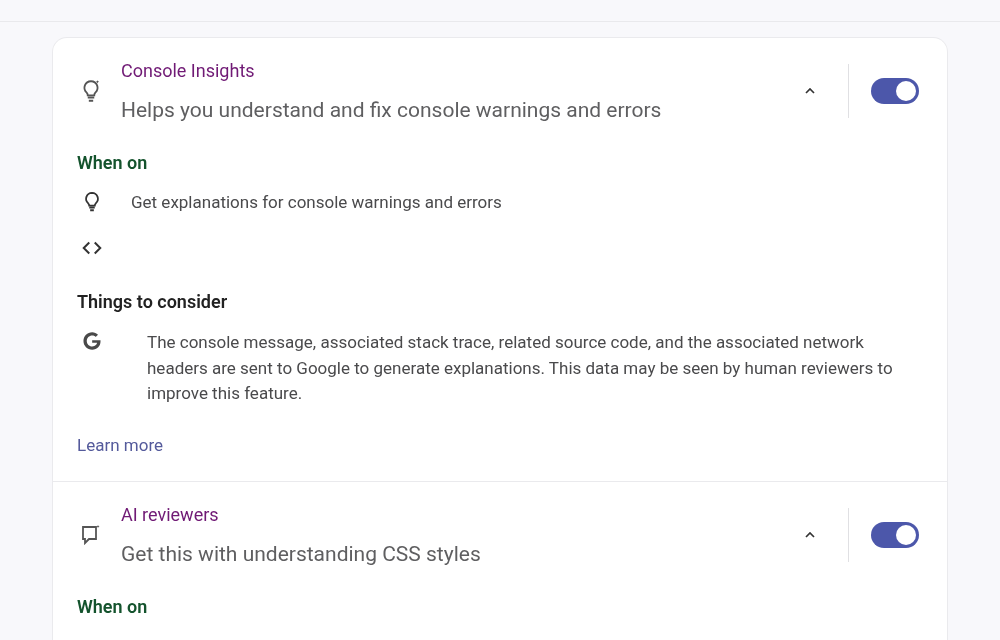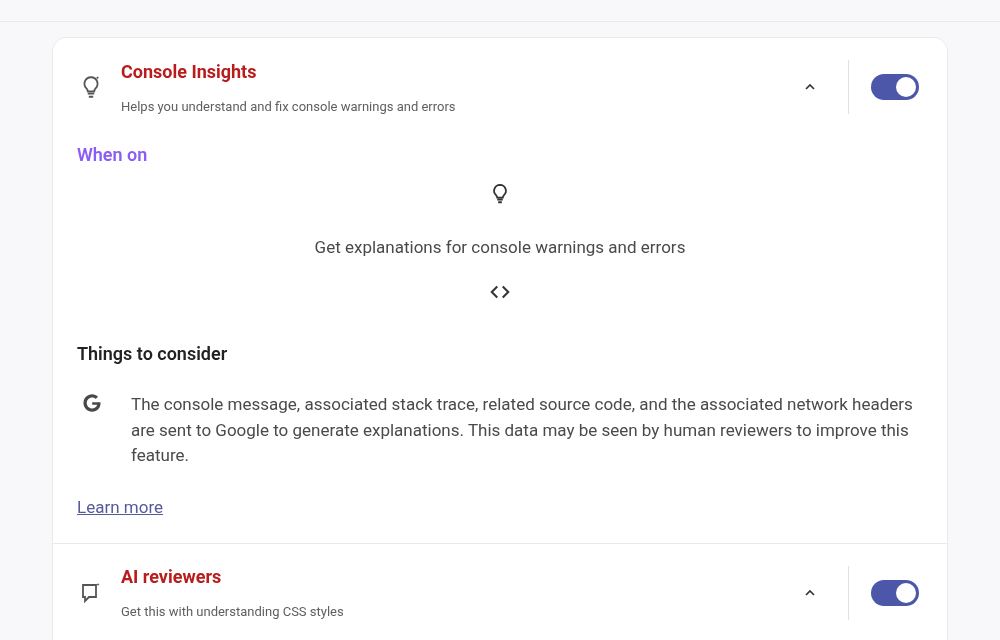--- a/index.html
+++ b/index.html
@@ -36,25 +36,25 @@
       width: 32px;
       color: #555;
       display: flex;
       justify-content: center;
     }
     .header-text {
       flex: 1;
     }
     .header-title {
       font-size: 18px;
-      font-weight: 700;
-      color: #b91c1c;
+      font-weight: 400;
+      color: #701a75;
     }
     .header-subtitle {
-      font-size: 13px;
+      font-size: 21px;
       color: #5f5f61;
       margin-top: 17px;
     }
     .chevron {
       flex: 0 0 36px;
       color: #333;
       display: flex;
       justify-content: center;
     }
     .divider-v {
@@ -81,73 +81,72 @@
       border-radius: 50%;
       top: 3px;
       right: 3px;
     }
     .content {
       padding: 0 24px 26px 24px;
     }
     .sub-heading {
       font-size: 18px;
       font-weight: 600;
-      color: #8b5cf6;
+      color: #14532d;
       margin: 12px 0 18px 0;
     }
     .feature-row {
       display: flex;
       align-items: center;
       gap: 24px;
       margin-bottom: 24px;
-      flex-direction: column;
     }
     .feature-icon {
       flex: 0 0 30px;
       width: 30px;
       display: flex;
       justify-content: center;
       color: #333;
     }
     .feature-text {
       flex: 1;
       font-size: 17px;
       color: #4a4a4c;
     }
     .consider-heading {
       font-size: 18px;
       font-weight: 600;
       color: #222;
       margin-top: 32px;
-      margin-bottom: 28px;
+      margin-bottom: 18px;
     }
     .consider-row {
       display: flex;
       align-items: flex-start;
       gap: 24px;
     }
     .consider-icon {
       flex: 0 0 30px;
       width: 30px;
       display: flex;
       justify-content: center;
       color: #494949;
     }
     .consider-text {
       flex: 1;
       font-size: 17px;
       line-height: 1.5;
       color: #4a4a4c;
+      margin-left: 16px;
     }
     .learn-more {
       display: inline-block;
       margin-top: 28px;
       color: #545a9b;
       font-size: 17px;
-      text-decoration: underline;
       cursor: pointer;
     }
     .section-divider {
       height: 1px;
       background: #eaeaed;
     }
     svg { display: block; }
   </style>
 </head>
 <body>

